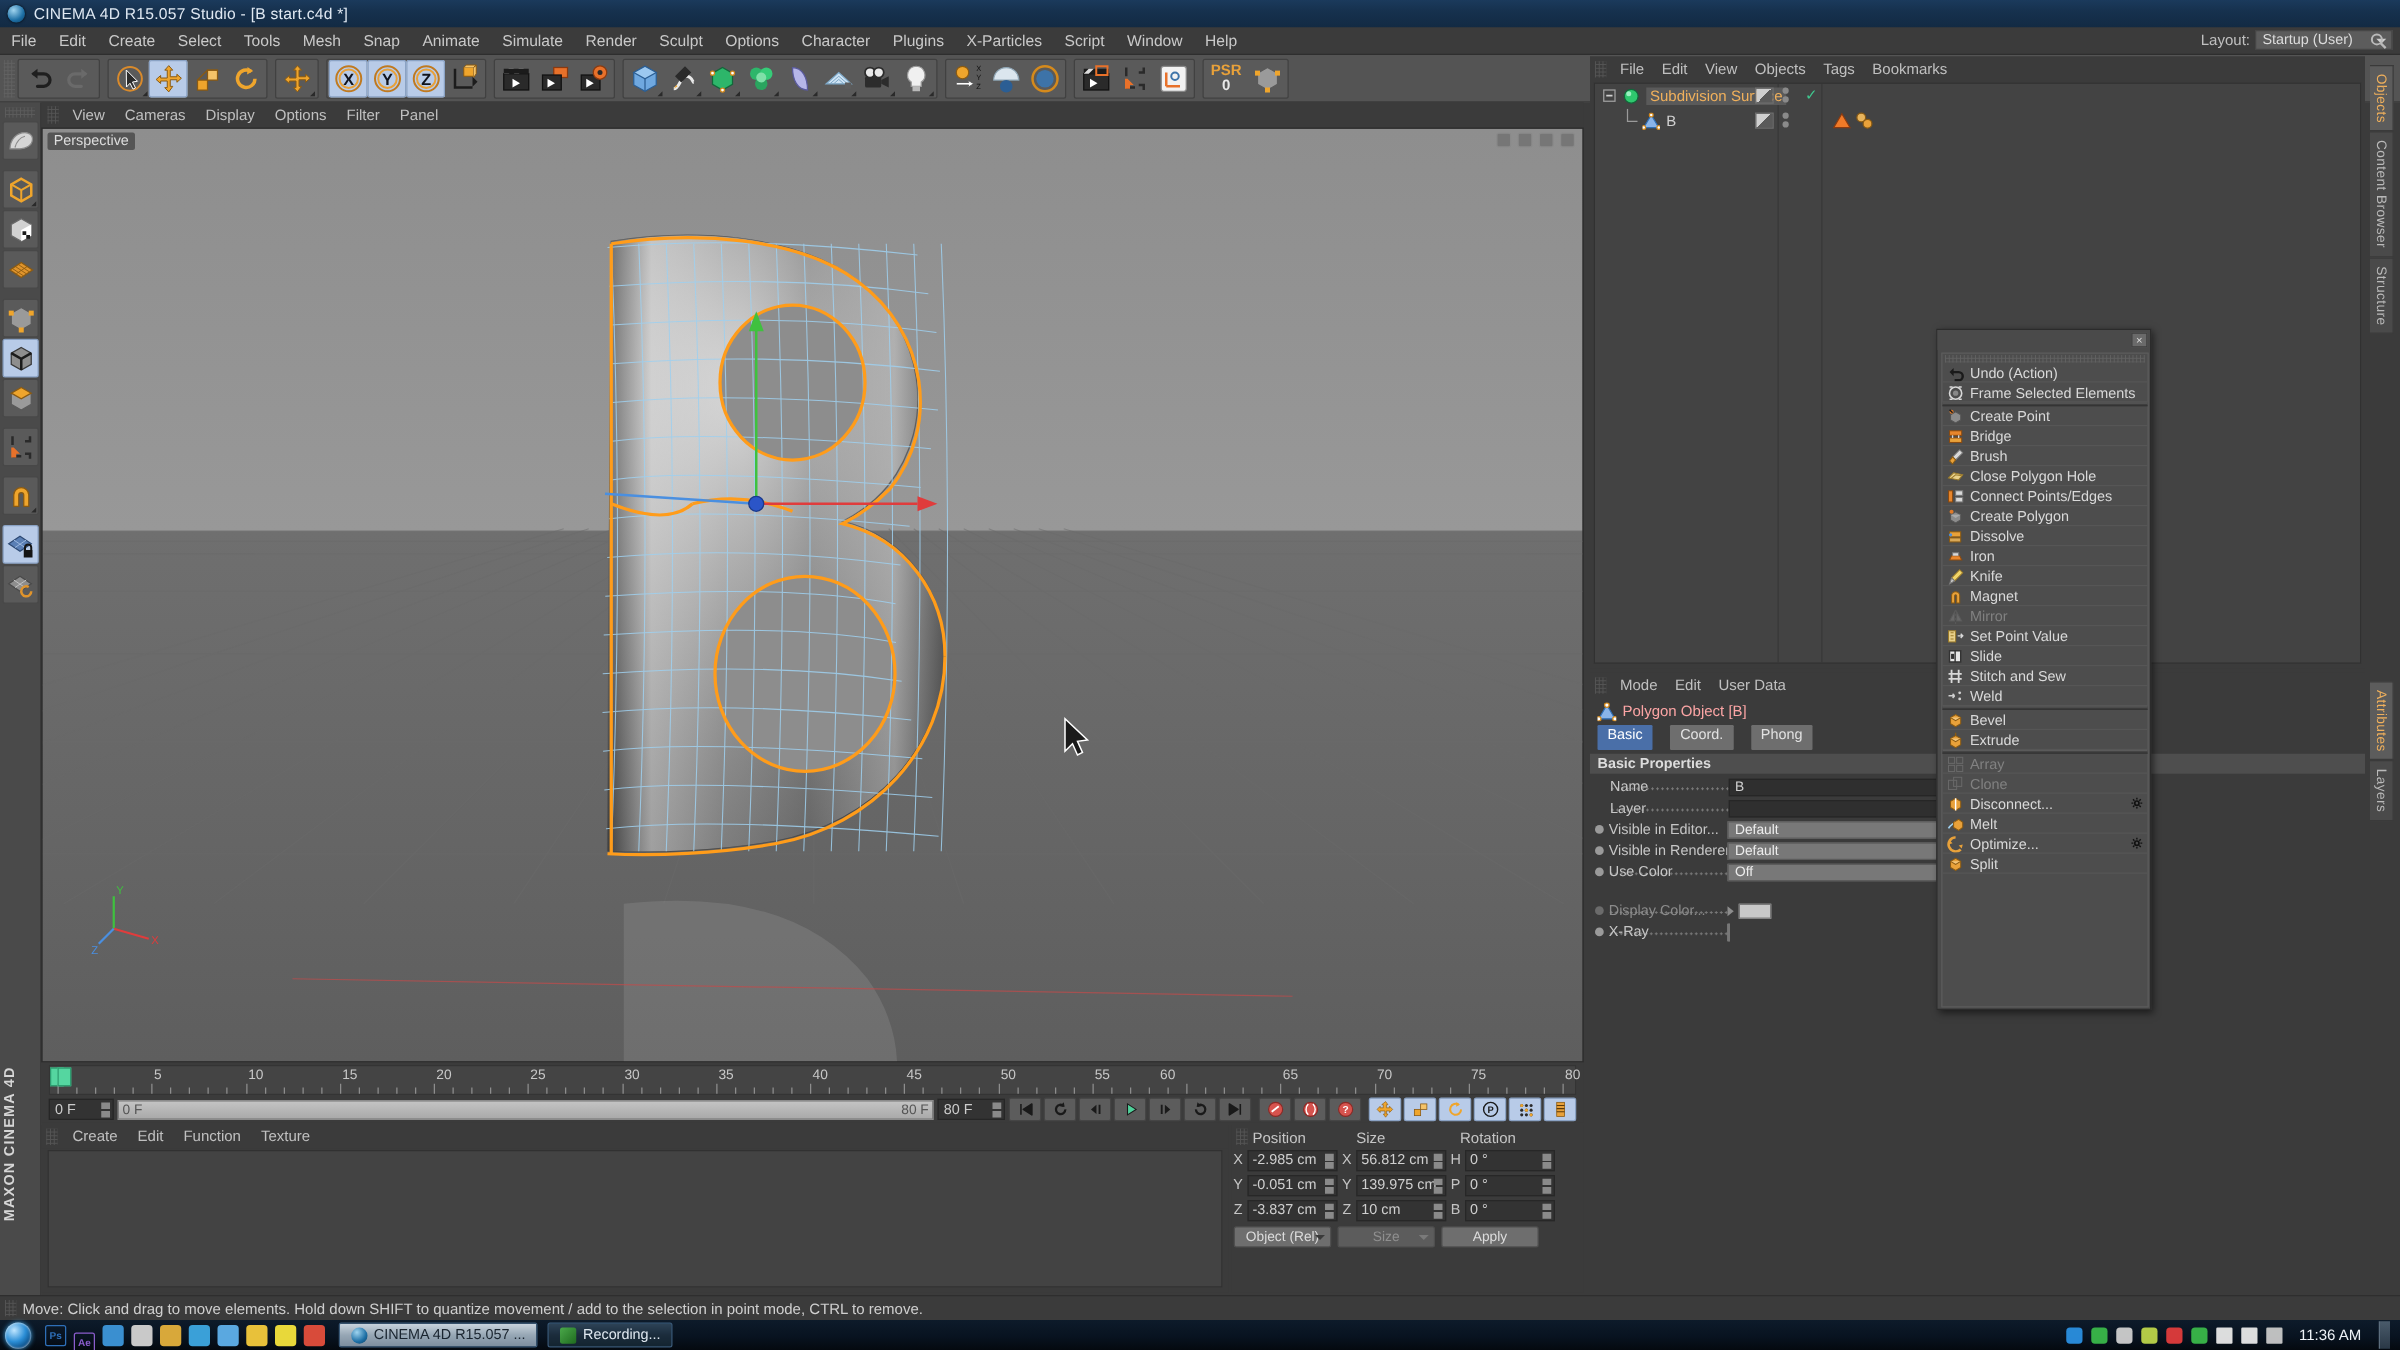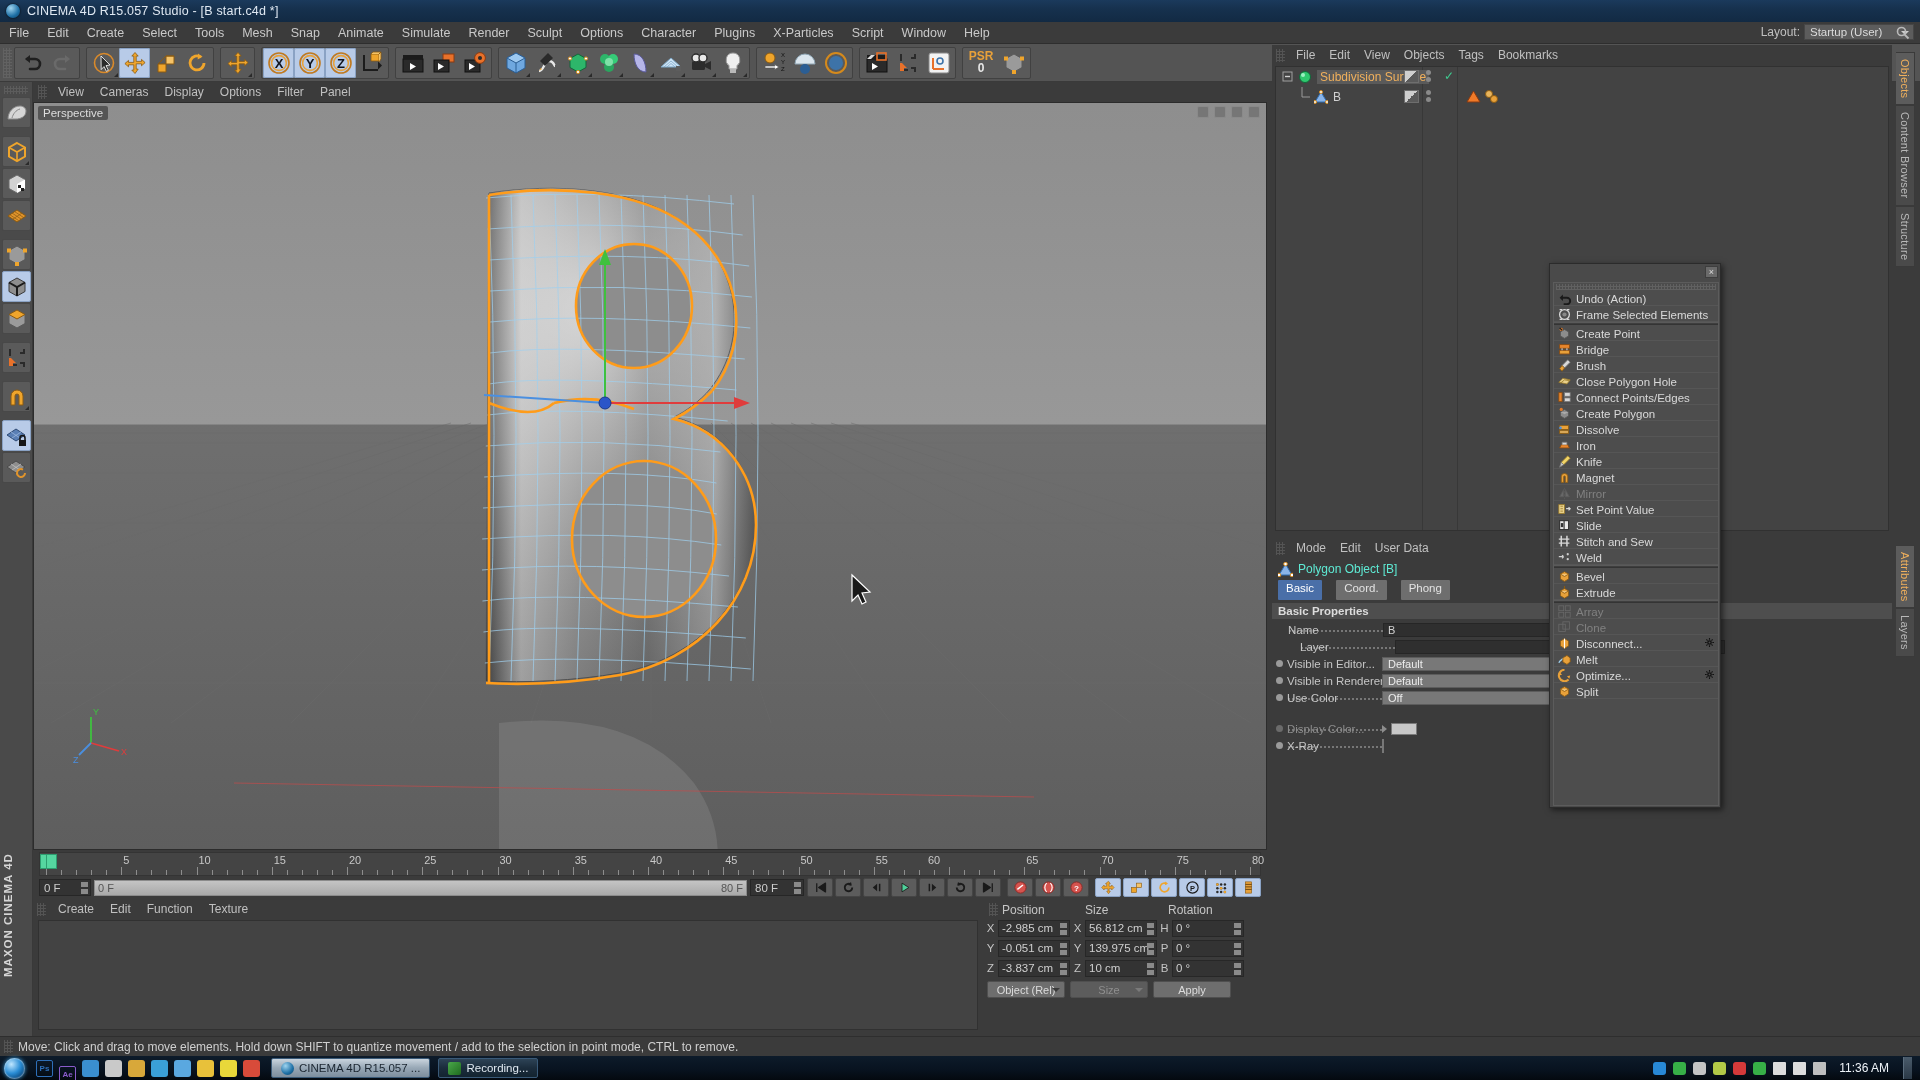--- a/index.html
+++ b/index.html
@@ -121,21 +121,21 @@
   .objrow{display:flex;align-items:center;height:20px;padding-left:6px;font-size:12px;
     position:relative;}
   .objrow .nm{color:#d6a45c;}
   .objrow .nm.sel{color:#f0b05c;background:#5a5a5a;padding:0 3px;}
   .objrow .nm.plain{color:#d0d0d0;}
   #objlist .coldiv{position:absolute;top:0;bottom:0;width:1px;background:#383838;}
 
   #attrmgr{position:absolute;left:1272px;top:538px;width:620px;height:358px;background:#3b3b3b;}
   #attrmenu{height:20px;display:flex;align-items:center;}
   #attrmenu .mi{color:#c0c0c0;font-size:12px;padding:0 7px;line-height:20px;cursor:default;}
-  #attrobj{display:flex;align-items:center;height:22px;padding-left:6px;color:#5eead4;font-size:12px;text-align:right;}
+  #attrobj{display:flex;align-items:center;height:22px;padding-left:6px;color:#fca5a5;font-size:12px;text-align:right;}
   #attrtabs{display:flex;gap:14px;padding-left:6px;height:20px;}
   .atab{background:#6e6e6e;color:#e2e2e2;font-size:11.5px;padding:2px 8px;border-radius:1px;cursor:default;}
   .atab.sel{background:#4a6fa8;color:#fff;}
   #attrsecthdr{background:#4e4e4e;color:#dcdcdc;font-size:11.5px;padding:2px 6px;margin-top:3px;font-weight:bold;}
   .arow{display:flex;align-items:center;height:15px;font-size:11.5px;color:#c8c8c8;padding-left:4px;}
   .arow .dot{width:7px;height:7px;border-radius:50%;background:#9a9a9a;margin-right:4px;flex:none;}
   .arow .dot.off{background:#6b6b6b;}
   .arow .lab{width:95px;white-space:nowrap;overflow:hidden;color:#c6c6c6;}
   .arow .lab.dim{color:#8b8b8b;}
   .afield{height:14px;background:#2f2f2f;border:1px solid #262626;color:#d2d2d2;
@@ -1101,21 +1101,21 @@
     </div>
   <div id="attrsecthdr">Basic Properties</div>
   <div id="attrfields" style="padding-top:3px;">
       <div class="arow" style="margin-bottom: 2px; padding-left: 16px;">
         <span class="lab" style="background-image: radial-gradient(circle, rgb(119, 119, 119) 0.8px, transparent 0.9px); background-position: left bottom; background-size: 4px 10px; background-repeat: repeat-x;">Name</span>
         <div class="afield" style="width: 330px;">
           <span>B</span>
         </div>
       </div>
       <div class="arow" style="margin-bottom: 2px; padding-left: 16px;">
-        <span class="lab" style="background-image: radial-gradient(circle, rgb(119, 119, 119) 0.8px, transparent 0.9px); background-position: left bottom; background-size: 4px 10px; background-repeat: repeat-x; margin-left: 12px;">Layer</span>
+        <span class="lab" style="background-image: radial-gradient(circle, rgb(119, 119, 119) 0.8px, transparent 0.9px); background-position: left bottom; background-size: 4px 10px; background-repeat: repeat-x;">Layer</span>
         <div class="afield" style="width: 330px;">
           <span></span>
         </div>
       </div>
       <div class="arow" style="margin-bottom: 2px;">
         <span class="dot"></span>
         <span class="lab">Visible in Editor...</span>
         <div class="abutton" style="width: 338px;">
           <span>Default</span>
           <span style="margin-left: auto; width: 0px; height: 0px; border-left: 4px solid transparent; border-right: 4px solid transparent; border-top: 4px solid rgb(61, 61, 61);"></span>

